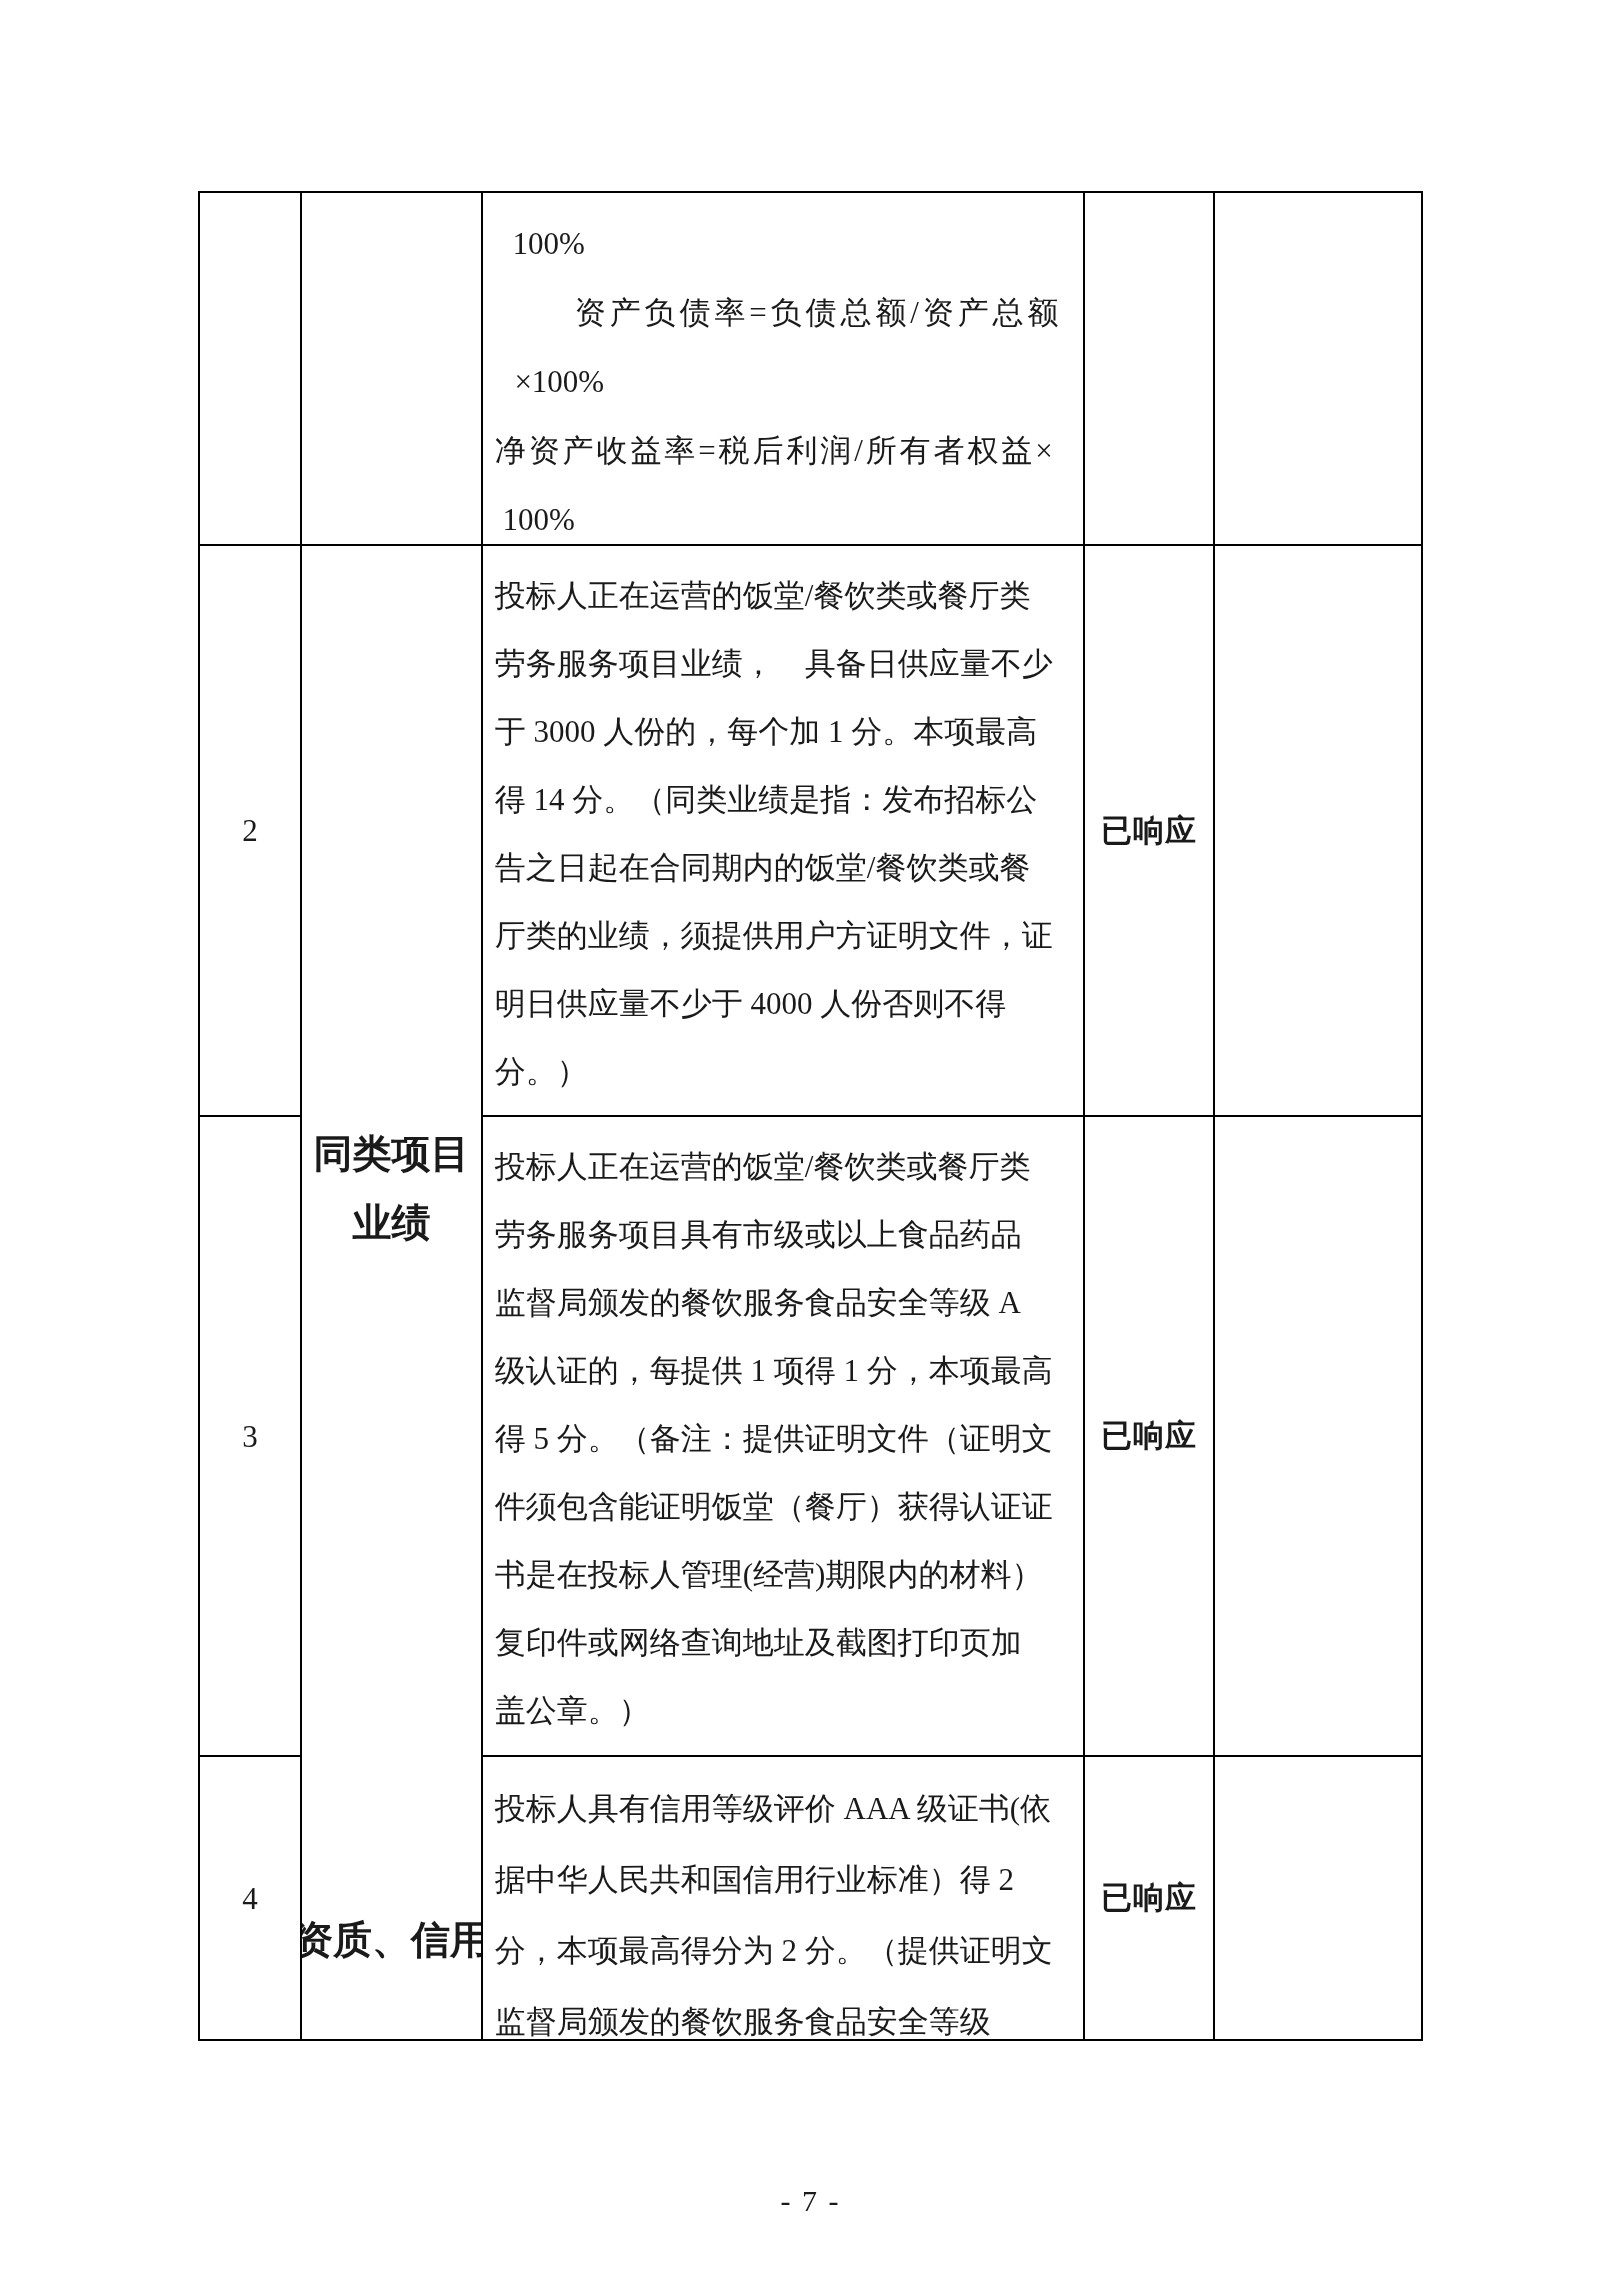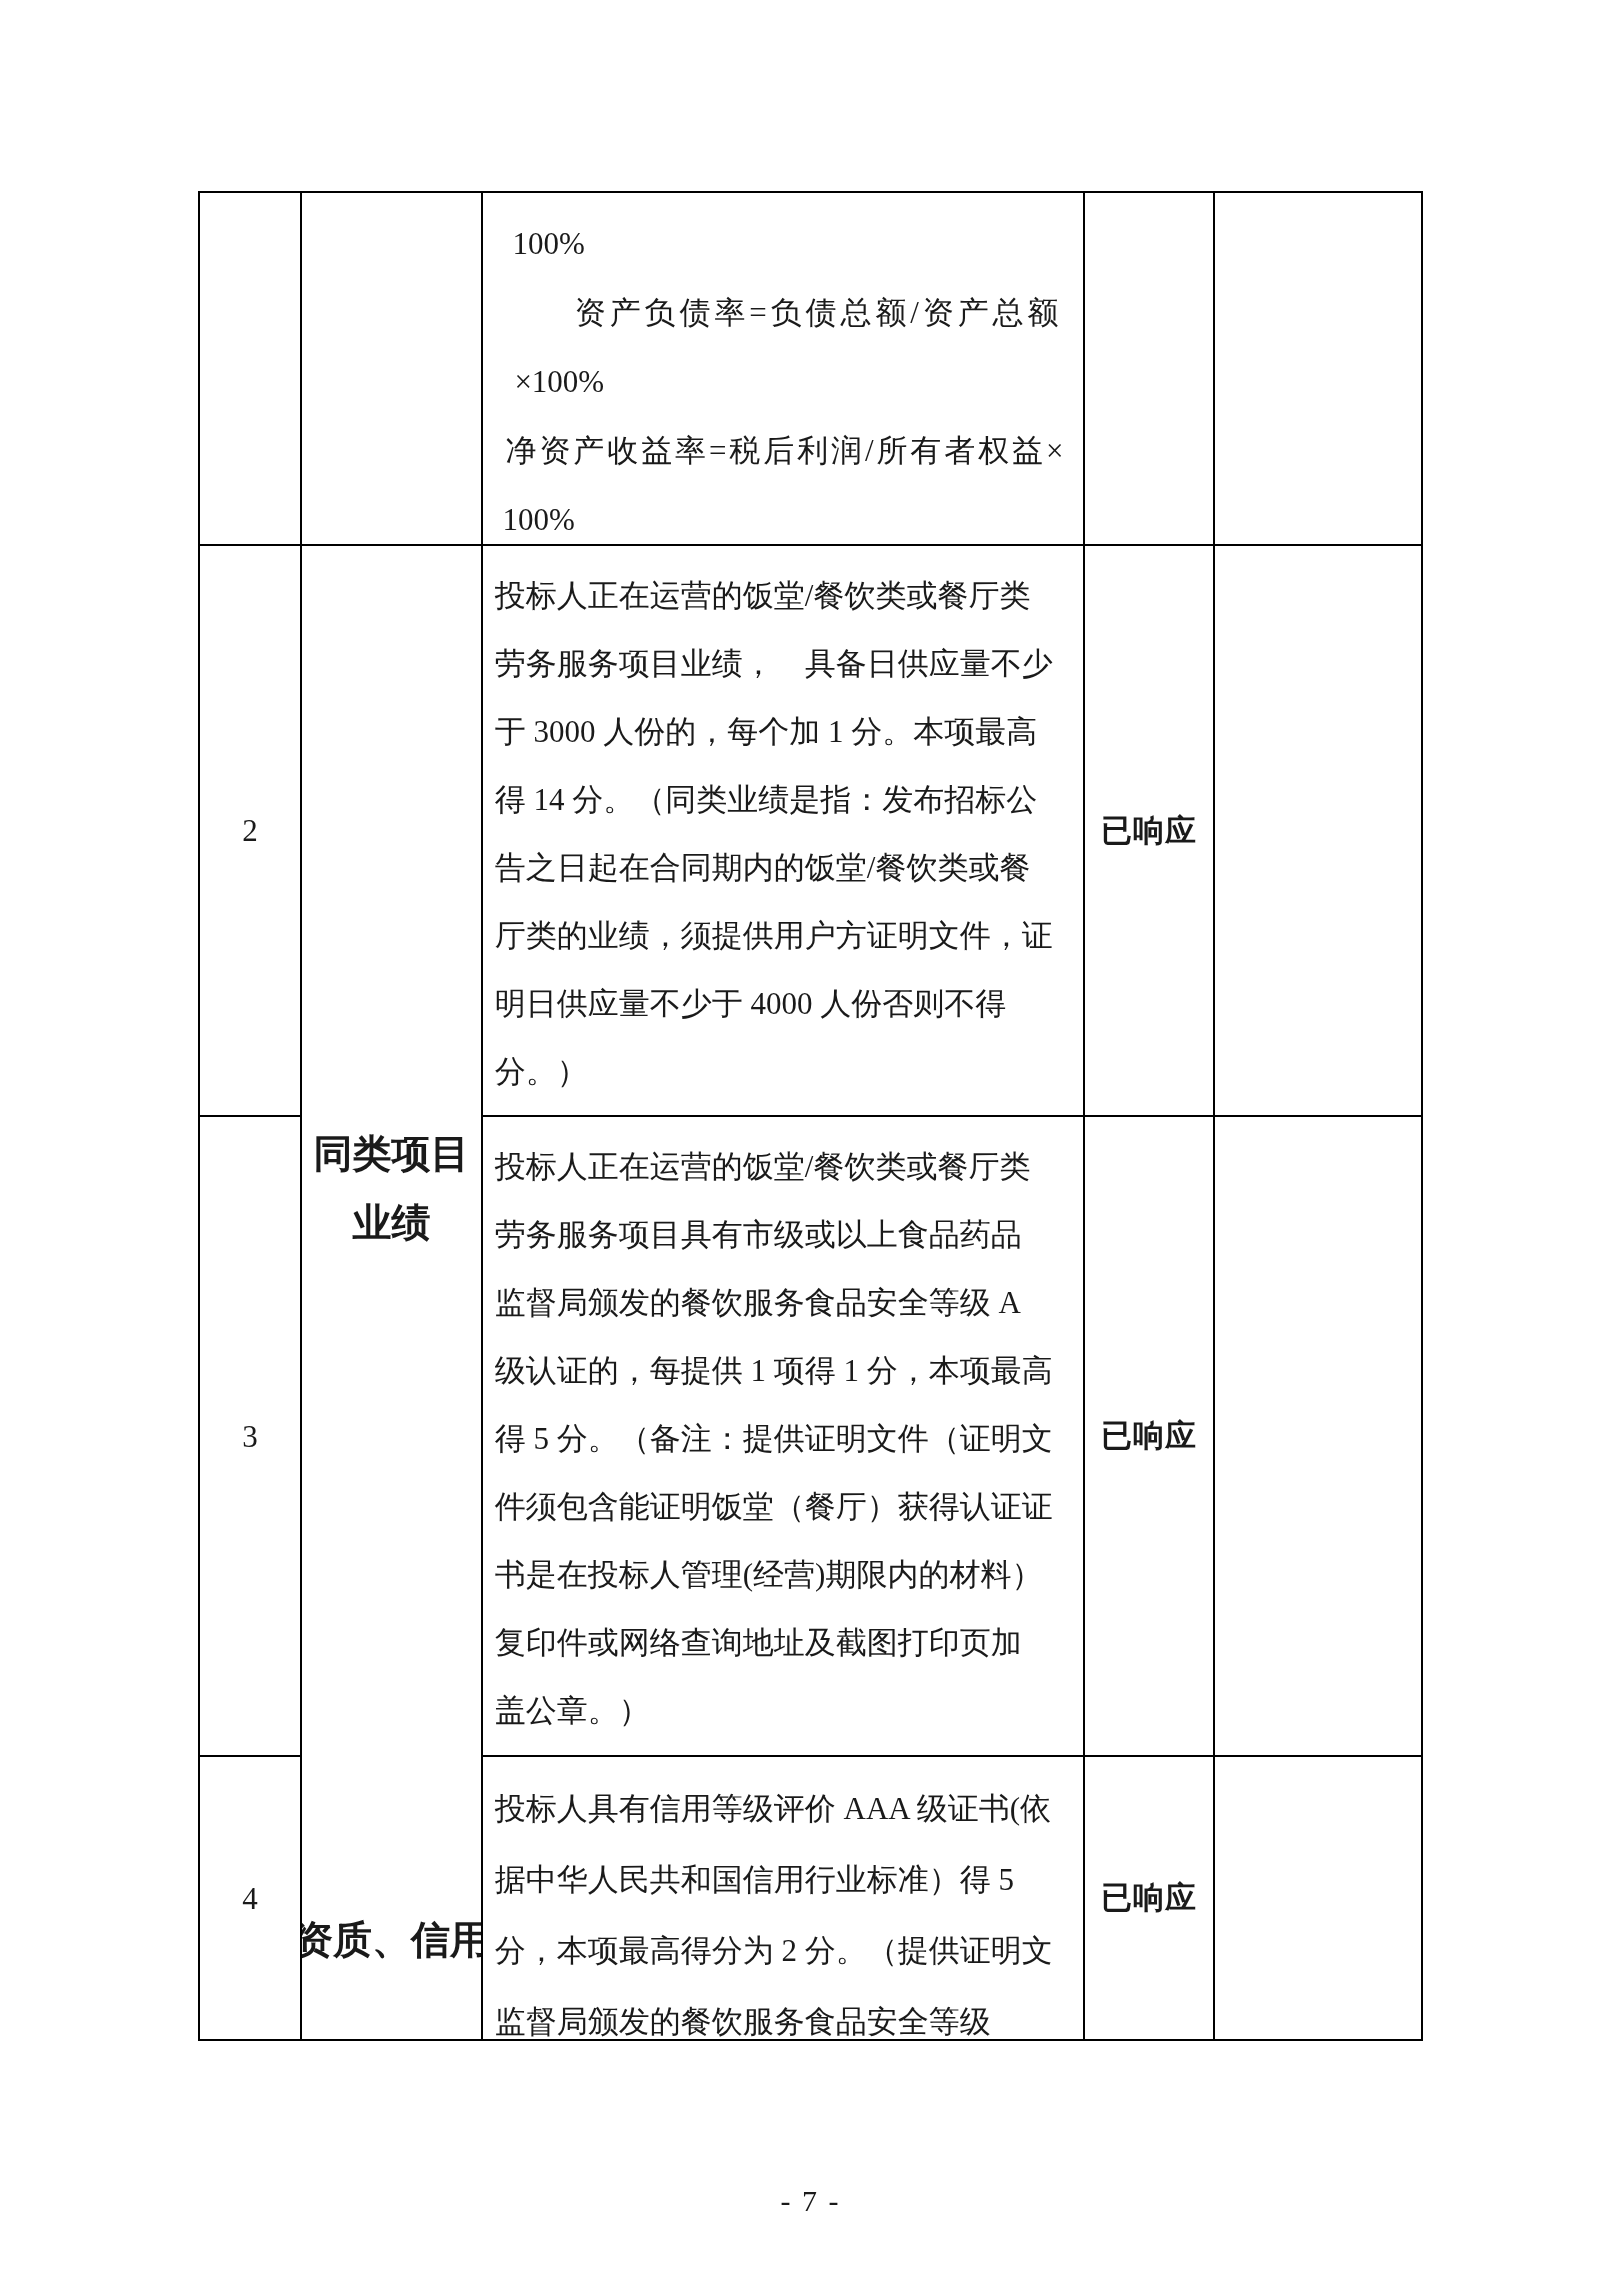--- a/index.html
+++ b/index.html
@@ -87,21 +87,21 @@
   .r1t .tline { line-height: 69px; }
   .r4t { padding-top: 16px; }
   .r4t .tline { line-height: 71px; }
 
   
   .pl8  { padding-left: 7.8px; }
   .pl18 { padding-left: 17.6px; }
   .pl20 { padding-left: 19.6px; }
   .pl82 { padding-left: 80px; }
   .ls4  { letter-spacing: 3.9px; }
-  .ls3  { letter-spacing: 2.9px; text-align: center; }
+  .ls3  { letter-spacing: 2.9px; }
 
   
   .page-footer {
     position: absolute;
     left: 0;
     top: 2184px;
     width: 100%;
     text-align: center;
     font-size: 30px;
     letter-spacing: 2px;
@@ -158,21 +158,21 @@
   </div>
   <div class="cell gc4 gr3 bd-r bd-b center-cell resp">已响应</div>
   <div class="cell gc5 gr3 bd-b"></div>
 
   <div class="cell gc1 gr4 bd-r center-cell seq">4</div>
   <div class="cell gc2 gr4 bd-r cat-cell cat-row4">
     <div class="cat-line">资质、信用</div>
   </div>
   <div class="cell gc3 gr4 bd-r criteria r4t">
     <div class="tline">投标人具有信用等级评价 AAA 级证书(依</div>
-    <div class="tline">据中华人民共和国信用行业标准）得 5</div>
+    <div class="tline">据中华人民共和国信用行业标准）得 2</div>
     <div class="tline">分，本项最高得分为 2 分。（提供证明文</div>
     <div class="tline">监督局颁发的餐饮服务食品安全等级</div>
   </div>
   <div class="cell gc4 gr4 bd-r center-cell resp">已响应</div>
   <div class="cell gc5 gr4"></div>
 
 </div>
 
 <div class="page-footer">- 7 -</div>
 

